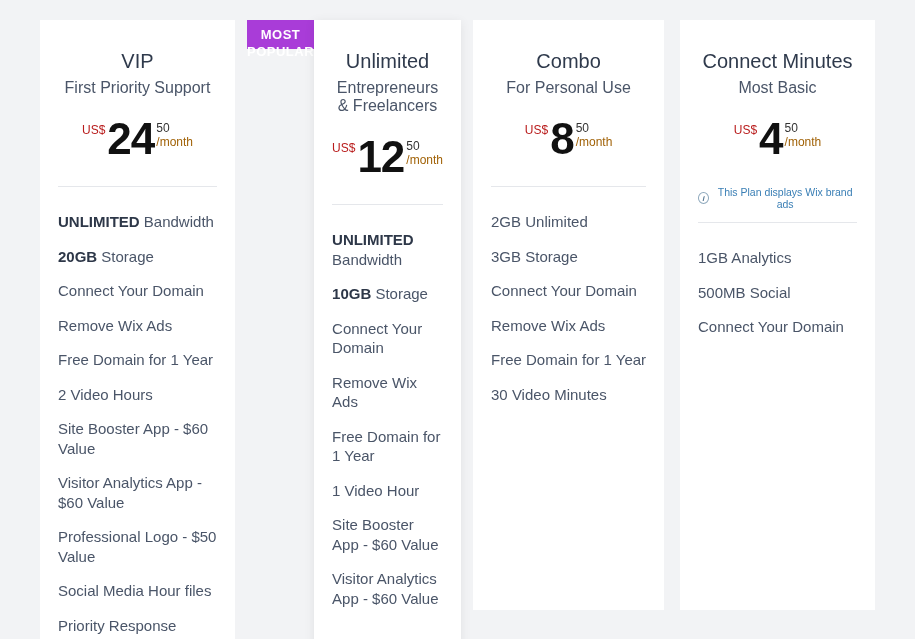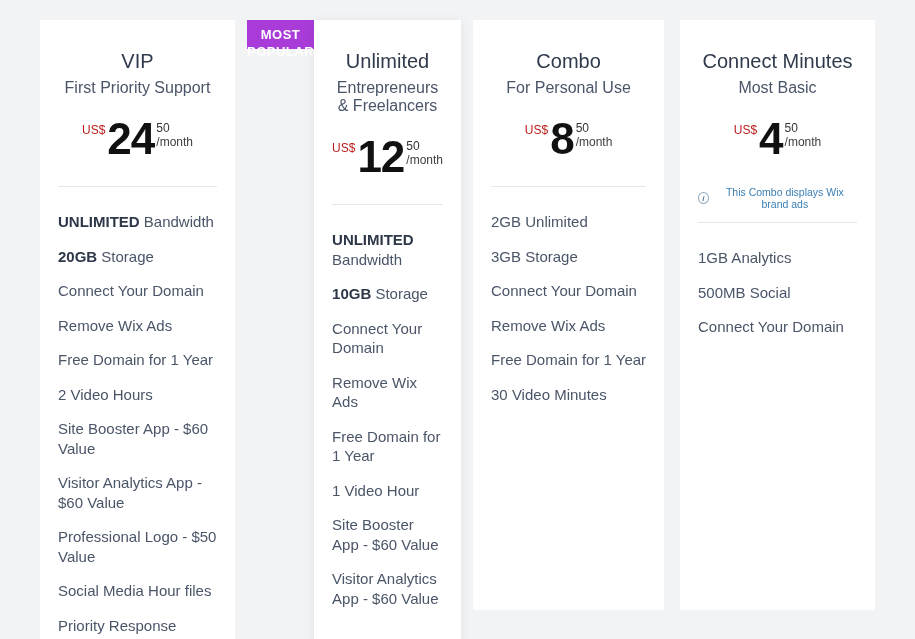--- a/index.html
+++ b/index.html
@@ -80,21 +80,21 @@
     margin-left: 2px;
     margin-top: 4px;
   }
   .price-cents {
     font-size: 12px;
     color: #333;
     line-height: 1.2;
   }
   .price-period {
     font-size: 12px;
-    color: #404040;
+    color: #a16207;
     line-height: 1.2;
   }
   .note-row {
     text-align: center;
     font-size: 10.5px;
     color: #3a7fb5;
     margin-bottom: 12px;
     display: flex;
     justify-content: center;
     align-items: center;
@@ -228,21 +228,21 @@
       <div class="price-row">
         <span class="currency">US$</span>
         <span class="price-whole">4</span>
         <span class="price-right">
           <span class="price-cents">50</span>
           <span class="price-period">/month</span>
         </span>
       </div>
       <div class="note-row">
         <span class="info-icon">i</span>
-        <span>This Combo displays Wix brand ads</span>
+        <span>This Plan displays Wix brand ads</span>
       </div>
       <hr class="divider">
       <ul class="features">
         <li><span>1GB Analytics</span></li>
         <li><span>500MB Social</span></li>
         <li><span>Connect Your Domain</span></li>
       </ul>
     </div>
   </div>
 

